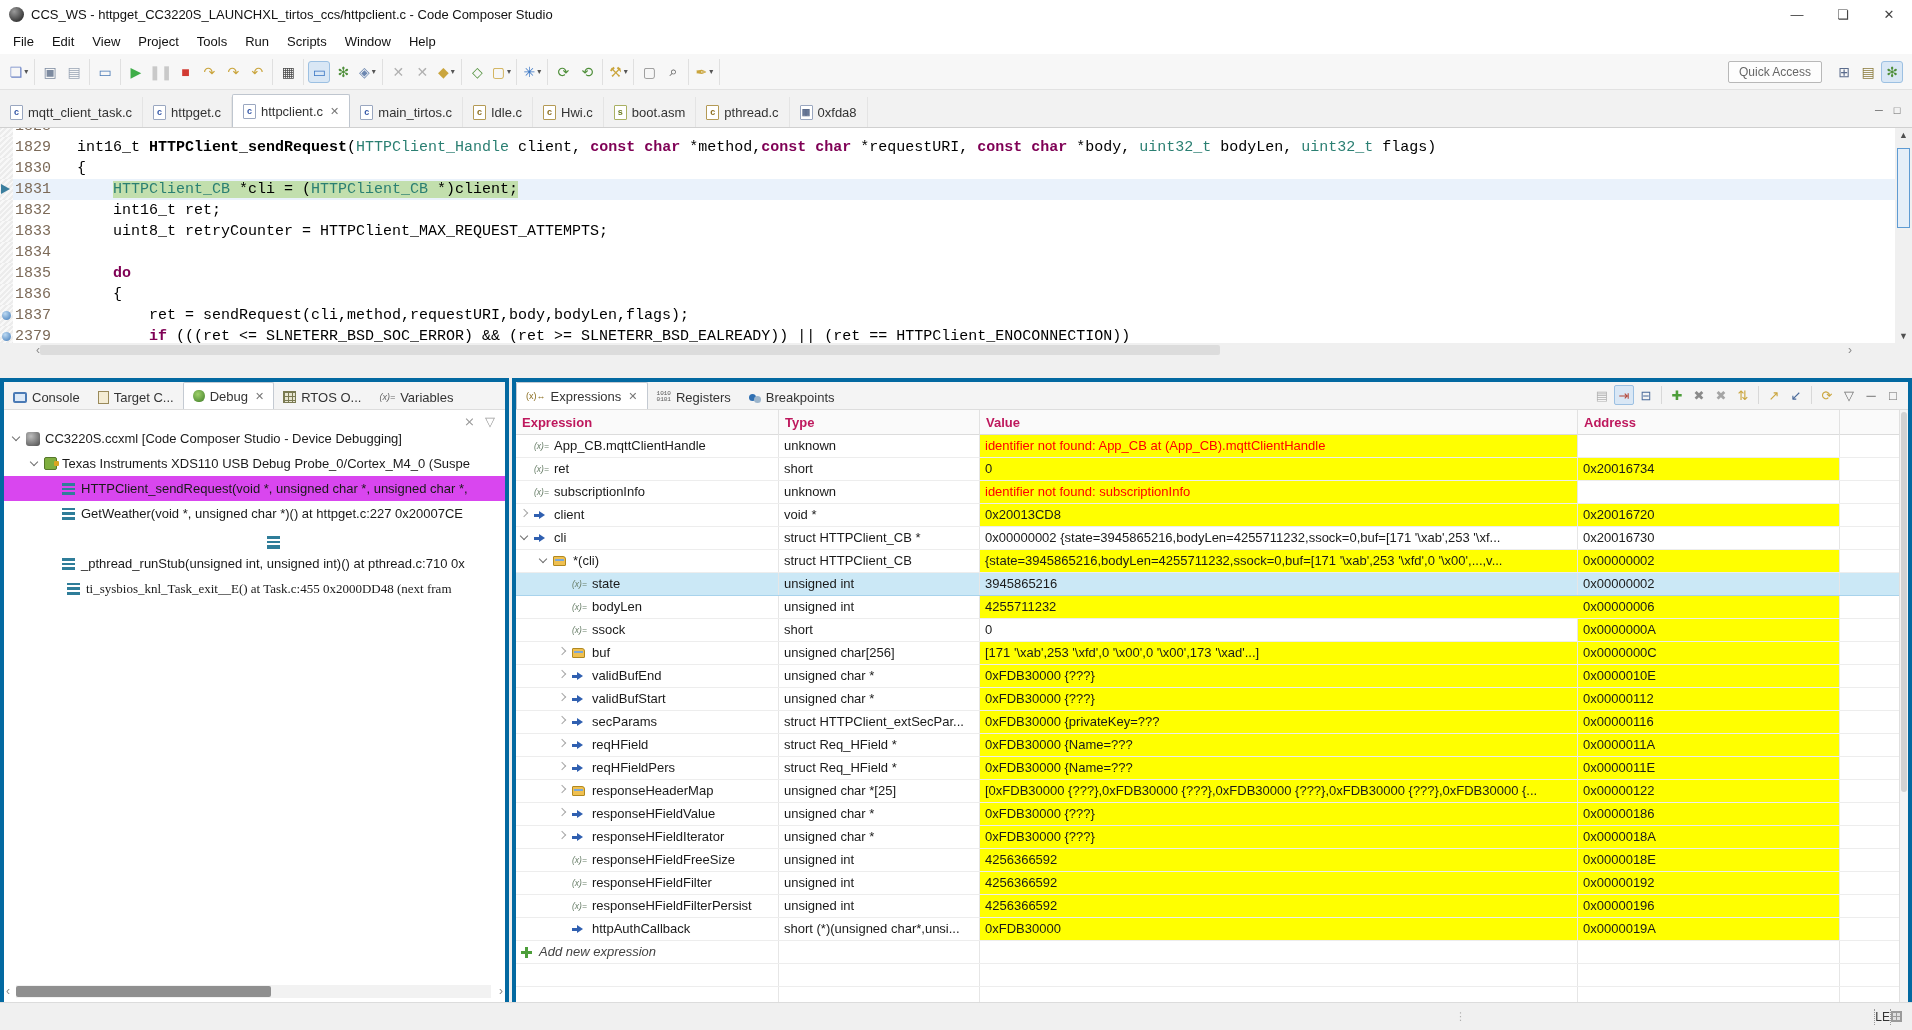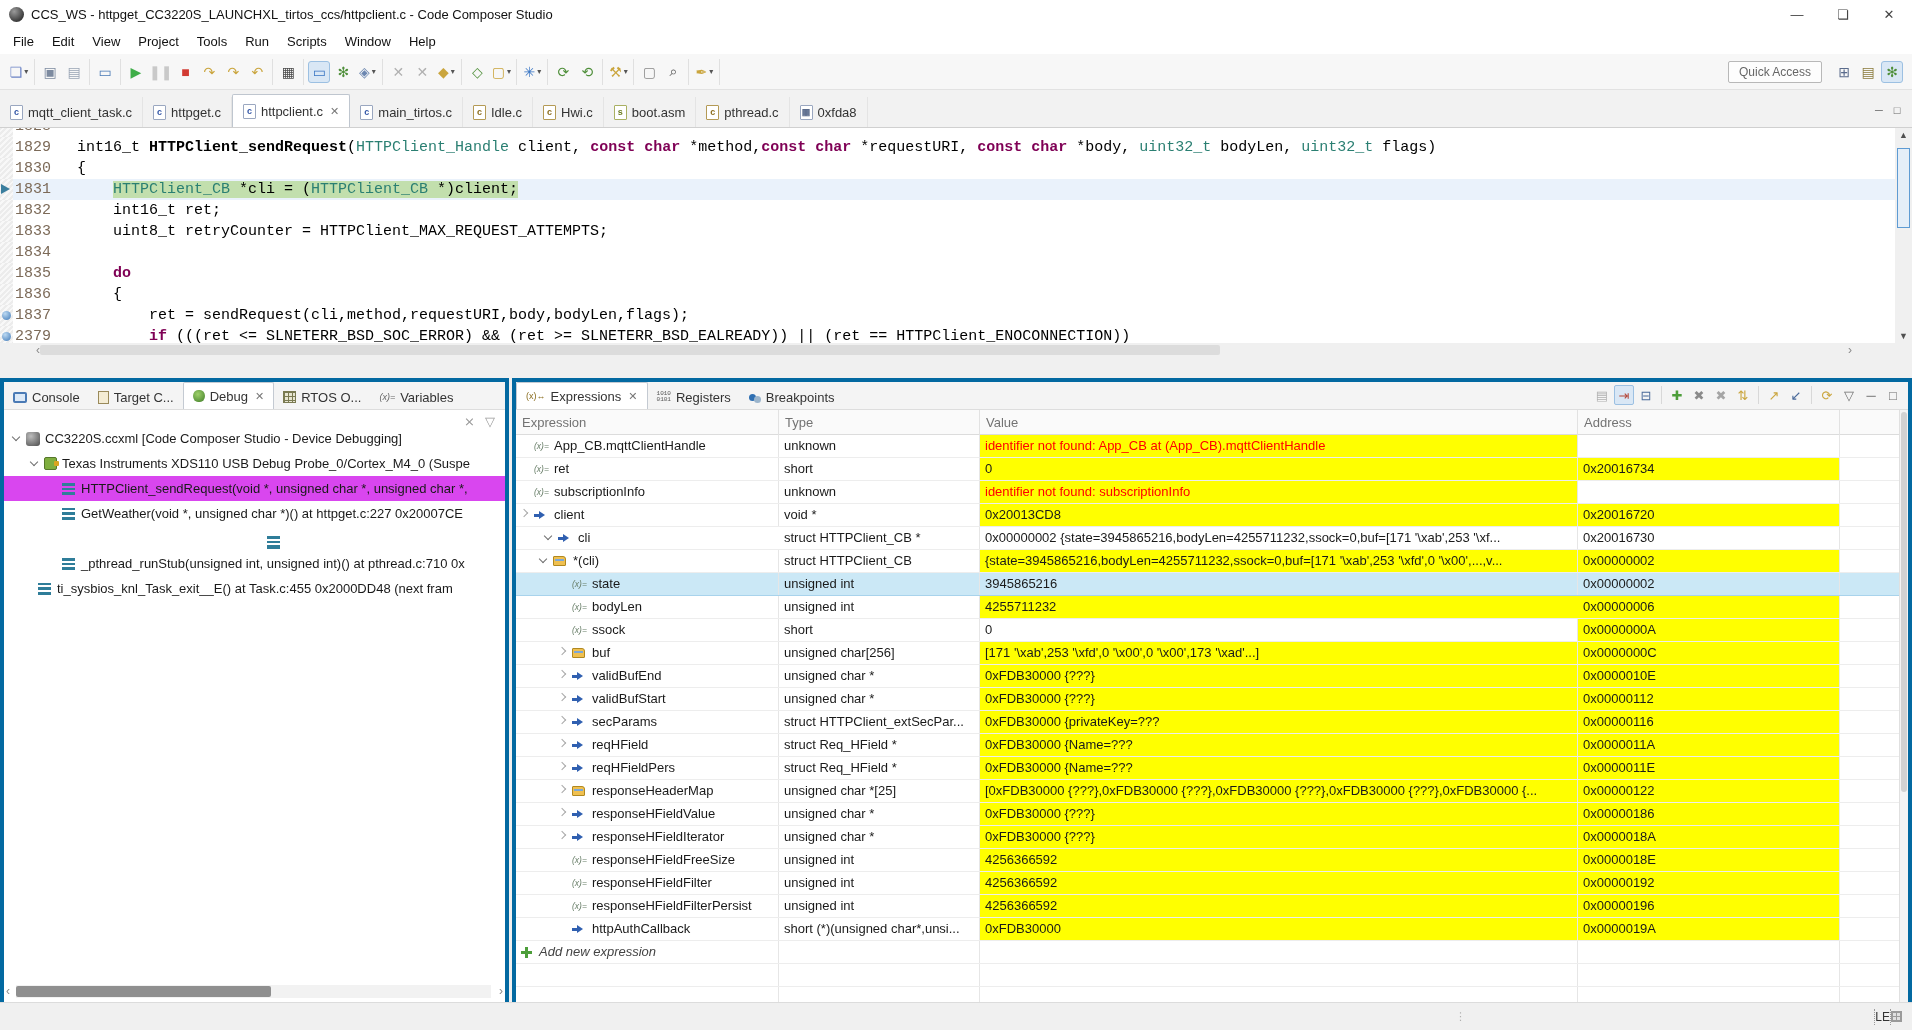--- a/index.html
+++ b/index.html
@@ -102,21 +102,21 @@
   #dbg-hscroll { position:absolute; left:12px; right:14px; bottom:6px; height:13px; background:#f2f2f2; }
   #dbg-hthumb { position:absolute; left:0; top:1px; width:255px; height:11px; background:#8f8f8f; border-radius:2px; }
   .dbg-harrow { position:absolute; bottom:6px; height:13px; line-height:13px; color:#8a8a8a; font-size:12px; }
   
   #expr-panel { left:512px; width:1400px; }
   #expr-toolbar { position:absolute; right:4px; top:3px; display:flex; align-items:center; }
   .xicon { min-width:20px; height:20px; display:flex; align-items:center; justify-content:center; margin:0 1px; font-size:13px; border-radius:2px; }
   .xicon.hl { background:#d9e7f5; border:1px solid #9cc0e2; }
   .xsep { width:1px; height:18px; background:#d8d8d8; margin:0 4px; }
   #expr-header { position:absolute; left:0; top:28px; width:1391px; height:25px; background:#fafafa; border-bottom:1px solid #dcdcdc; }
-  .hcell { position:absolute; top:0; height:25px; line-height:25px; padding-left:6px; color:#737373; border-right:1px solid #e2e2e2; overflow:hidden; white-space:nowrap; }
+  .hcell { position:absolute; top:0; height:25px; line-height:25px; padding-left:6px; color:#be185d; border-right:1px solid #e2e2e2; overflow:hidden; white-space:nowrap;font-weight:bold; }
   #expr-rows { position:absolute; left:0; top:53px; width:1391px; }
   .erow { position:relative; height:23px; border-bottom:1px solid #ededed; background:#fff; }
   .ecell { position:absolute; top:0; height:22px; line-height:22px; overflow:hidden; white-space:nowrap; border-right:1px solid #e6e6e6; padding-left:5px; }
   .bg-y { background:#ffff00; }
   .bg-w { background:#ffffff; }
   .err { color:#ff0000; }
   .erow.sel .ecell { background:#cbe8f6 !important; }
   .erow.sel { border-bottom:1px solid #a8d3ec; }
   .eexp { position:absolute; top:6px; width:10px; height:10px; }
   .eicon-var { font-size:8.5px; color:#677d67; font-style:italic; white-space:nowrap; }
@@ -430,21 +430,21 @@
       <div class="trow" style="padding-left: 44px; flex-direction: column;">
         <span class="texp"></span>
         <span class="ic-frame"></span>
         <span>httpTask(void *)() at httpget.c:337 0x200076D2</span>
       </div>
       <div class="trow" style="padding-left: 44px;">
         <span class="texp"></span>
         <span class="ic-frame"></span>
         <span>_pthread_runStub(unsigned int, unsigned int)() at pthread.c:710 0x</span>
       </div>
-      <div class="trow" style="padding-left: 20px;">
+      <div class="trow" style="padding-left: 49px; font-family: Liberation Serif, serif;">
         <span class="texp"></span>
         <span class="ic-frame"></span>
         <span>ti_sysbios_knl_Task_exit__E() at Task.c:455 0x2000DD48  (next fram</span>
       </div>
     </div>
   <div class="dbg-harrow" style="left:2px;">‹</div>
   <div id="dbg-hscroll">
     <div id="dbg-hthumb"></div>
   </div>
   <div class="dbg-harrow" style="right:2px;">›</div>
@@ -540,21 +540,21 @@
             <span class="eicon-ptr"></span>
           </span>
           <span style="position: absolute; left: 38px;">client</span>
         </div>
         <div class="ecell bg-w" style="left: 263px; width: 201px;">void *</div>
         <div class="ecell bg-y" style="left: 464px; width: 598px;">0x20013CD8</div>
         <div class="ecell bg-y" style="left: 1062px; width: 262px;">0x20016720</div>
         <div class="ecell bg-w" style="left: 1324px; width: 67px; border-right: none;"></div>
       </div>
       <div class="erow">
-        <div class="ecell bg-w" style="left: 0px; width: 263px; padding-left: 0px; margin-left: 24px;">
+        <div class="ecell bg-w" style="left: 0px; width: 263px; padding-left: 0px;">
           <span class="eexp" style="left: 4px;">
             <span class="chev open"></span>
           </span>
           <span style="position: absolute; left: 18px; top: 0px; height: 22px; display: inline-flex; align-items: center;">
             <span class="eicon-ptr"></span>
           </span>
           <span style="position: absolute; left: 38px;">cli</span>
         </div>
         <div class="ecell bg-w" style="left: 263px; width: 201px;">struct HTTPClient_CB *</div>
         <div class="ecell bg-w" style="left: 464px; width: 598px;">0x00000002 {state=3945865216,bodyLen=4255711232,ssock=0,buf=[171 '\xab',253 '\xf...</div>

